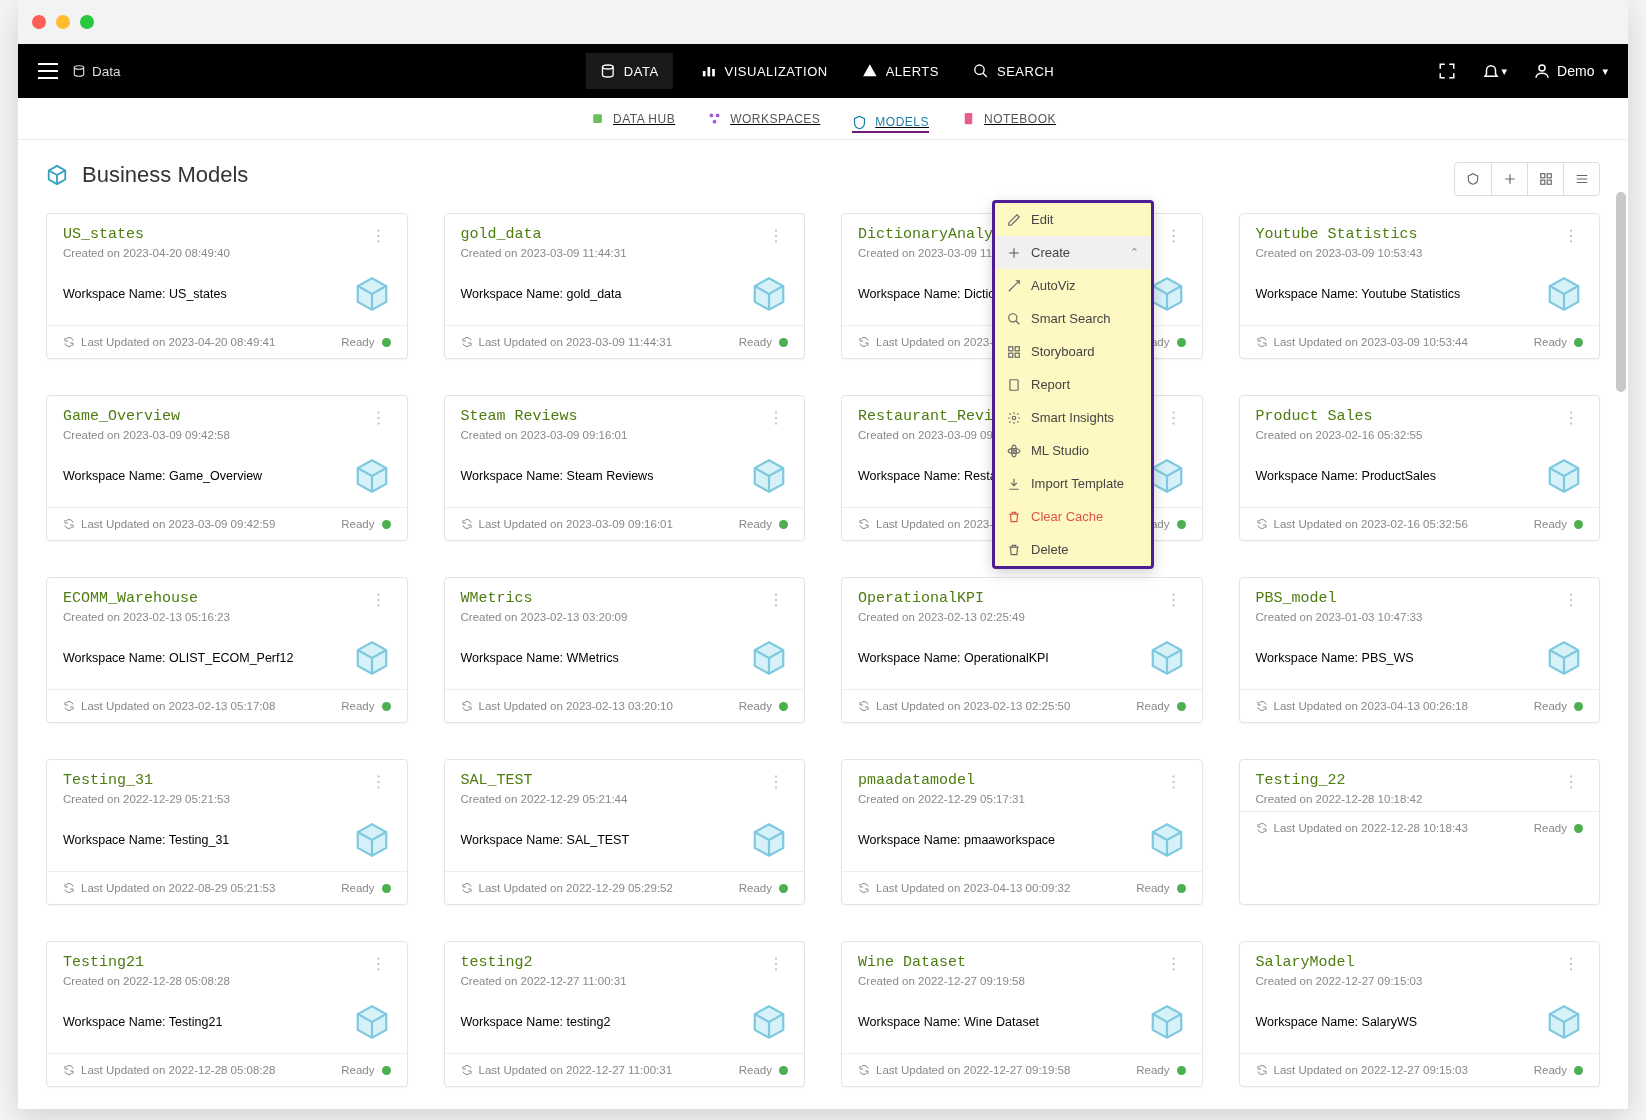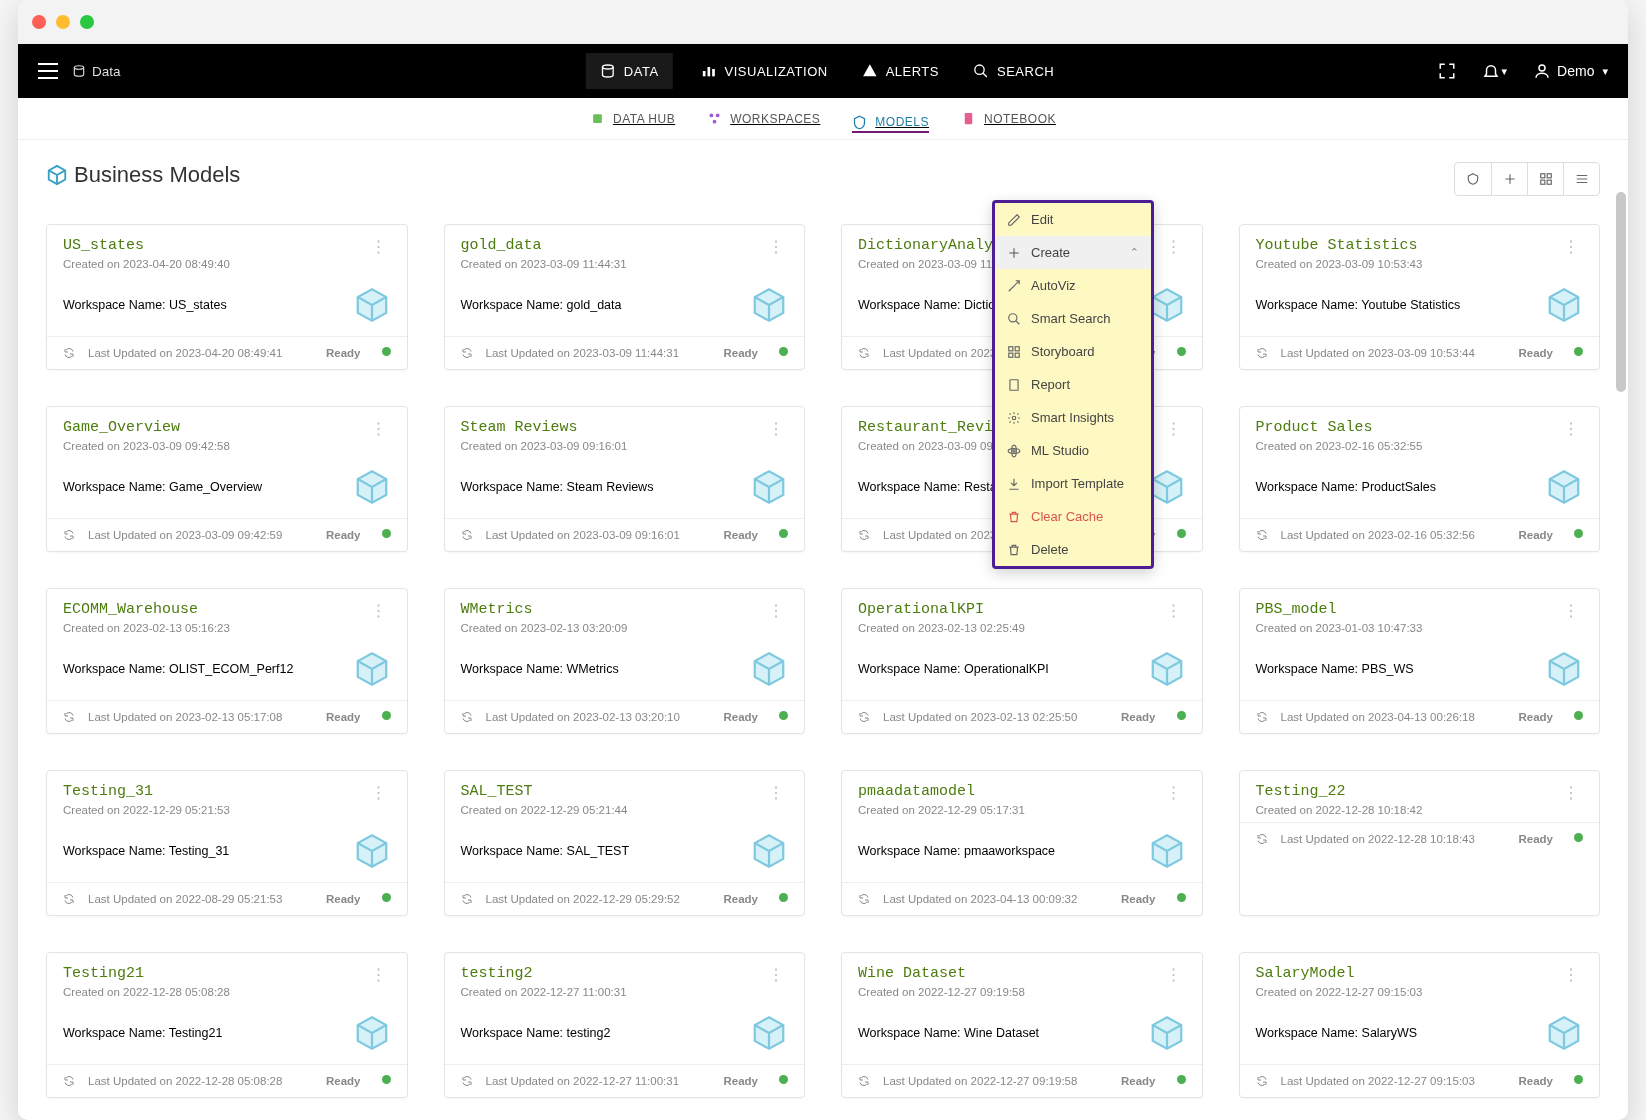--- a/index.html
+++ b/index.html
@@ -1,17 +1,17 @@
 <!DOCTYPE html>
 <html><head>
 <meta charset="utf-8">
 <style>
 * { margin: 0; padding: 0; box-sizing: border-box; font-family: -apple-system, BlinkMacSystemFont, "Segoe UI", Arial, sans-serif; }
 body { background: #f5f5f5; width: 1646px; height: 1120px; overflow: hidden; display:flex; justify-content:center; align-items:flex-start; padding-top:0; }
-.outer { width: 1610px; border-radius: 10px; overflow: hidden; background: #fff; box-shadow: 0 8px 30px rgba(0,0,0,0.15); margin-top:0; }
+.outer { width: 1610px; border-radius: 2px; overflow: hidden; background: #fff; box-shadow: 0 8px 30px rgba(0,0,0,0.15); margin-top:0; }
 
 .titlebar { height: 44px; background: #f3f3f3; display:flex; align-items:center; padding-left:14px; gap:10px; border-bottom:1px solid #eee;}
 .titlebar .dot { width:14px; height:14px; border-radius:50%; }
 .dot.red { background:#ff5f57; } .dot.yellow { background:#febc2e; } .dot.green { background:#28c840; }
 
 .topbar { height: 54px; background: #000; color:#fff; display:flex; align-items:center; padding:0 20px; }
 .topbar-left { display:flex; align-items:center; gap:14px; }
 .hamburger { width:20px; height:16px; display:flex; flex-direction:column; justify-content:space-between; cursor:pointer;}
 .hamburger span { height:2px; background:#fff; display:block; }
 .crumb { display:flex; align-items:center; gap:6px; font-size:13.5px; color:#ddd; }
@@ -23,37 +23,37 @@
 .topright svg, .topright .txt { color:#fff; }
 .user { display:flex; align-items:center; gap:6px; font-size:14px; }
 .chev { font-size:11px; margin-left:2px; }
 
 .subnav { height:42px; background:#fff; border-bottom:1px solid #eee; display:flex; justify-content:center; align-items:center; gap:32px;text-decoration:underline; }
 .subitem { display:flex; align-items:center; gap:8px; font-size:12px; letter-spacing:0.5px; color:#555; cursor:pointer; padding:10px 0;}
 .subitem.active { color:#1a7fa8; border-bottom:2px solid #701a75; padding-bottom:1px; }
 .subicon { width:15px; height:15px; display:inline-flex; }
 
 .content { padding: 22px 28px; position:relative; height: calc(100% - 44px - 54px - 42px); overflow:hidden; }
-.pagetitle { display:flex; align-items:center; gap:6px; margin-bottom:36px; }
+.pagetitle { display:flex; align-items:center; gap:14px; margin-bottom:25px; }
 .pagetitle h2 { font-size:22px; font-weight:400; color:#333; }
 .toolbar { position:absolute; top:22px; right:28px; display:flex; border:1px solid #ddd; border-radius:4px; overflow:hidden; }
 .toolbar .tbtn { width:36px; height:32px; display:flex; align-items:center; justify-content:center; border-left:1px solid #ddd; cursor:pointer; color:#666; }
 .toolbar .tbtn:first-child { border-left:none; }
 .grid { display:grid; grid-template-columns: repeat(4, 1fr); gap:36px; margin-top:6px;}
 .card { border:1px solid #e4e4e4; border-radius:4px; background:#fff; box-shadow: 0 1px 2px rgba(0,0,0,0.04); display:flex; flex-direction:column;}
 .card-head { padding:12px 16px 6px; display:flex; justify-content:space-between; }
 .card-head .titleblk .ctitle { font-size:15px; color:#4d7c0f; font-weight:400;font-family:Liberation Mono, monospace;}
 .card-head .titleblk .csub { font-size:11.5px; color:#888; margin-top:4px; }
 .dots { color:#bbb; font-size:16px; cursor:pointer; padding:0 4px;}
 .card-body { padding:10px 16px 12px; display:flex; justify-content:space-between; align-items:center; }
 .wslabel { font-size:12.5px; color:#000000; }
 .cubeicon { width:38px; height:38px; color:#7ec9df; }
 .card-foot { border-top:1px solid #eee; padding:10px 16px; display:flex; justify-content:space-between; align-items:center; font-size:11.5px; color:#888;}
-.upd { display:flex; align-items:center; gap:13px; }
-.status { display:flex; align-items:flex-start; gap:21px; color:#888;font-weight:bold; }
+.upd { display:flex; align-items:center; gap:6px; }
+.status { display:flex; align-items:center; gap:7px; color:#888; }
 .sdot { width:9px; height:9px; border-radius:50%; background:#4caf50; }
 
 .ctxmenu { position:absolute; width:162px; background:#fef9c3; border:3px solid #4c1d95; border-radius:4px; box-shadow:0 4px 14px rgba(0,0,0,0.18); z-index:50; }
 .ctxitem { display:flex; align-items:center; gap:10px; padding:9px 12px; font-size:13px; color:#444; cursor:pointer; }
 .ctxitem.active { background:#f0f0f0; }
 .ctxitem.danger { color:#d9534f; }
 .ctxicon { width:14px; height:14px; display:inline-flex; color:#666; flex-shrink:0; }
 .ctxitem .spacer { margin-left:auto; }
 .ctxitem .rchev { font-size:11px; color:#888; }
 

